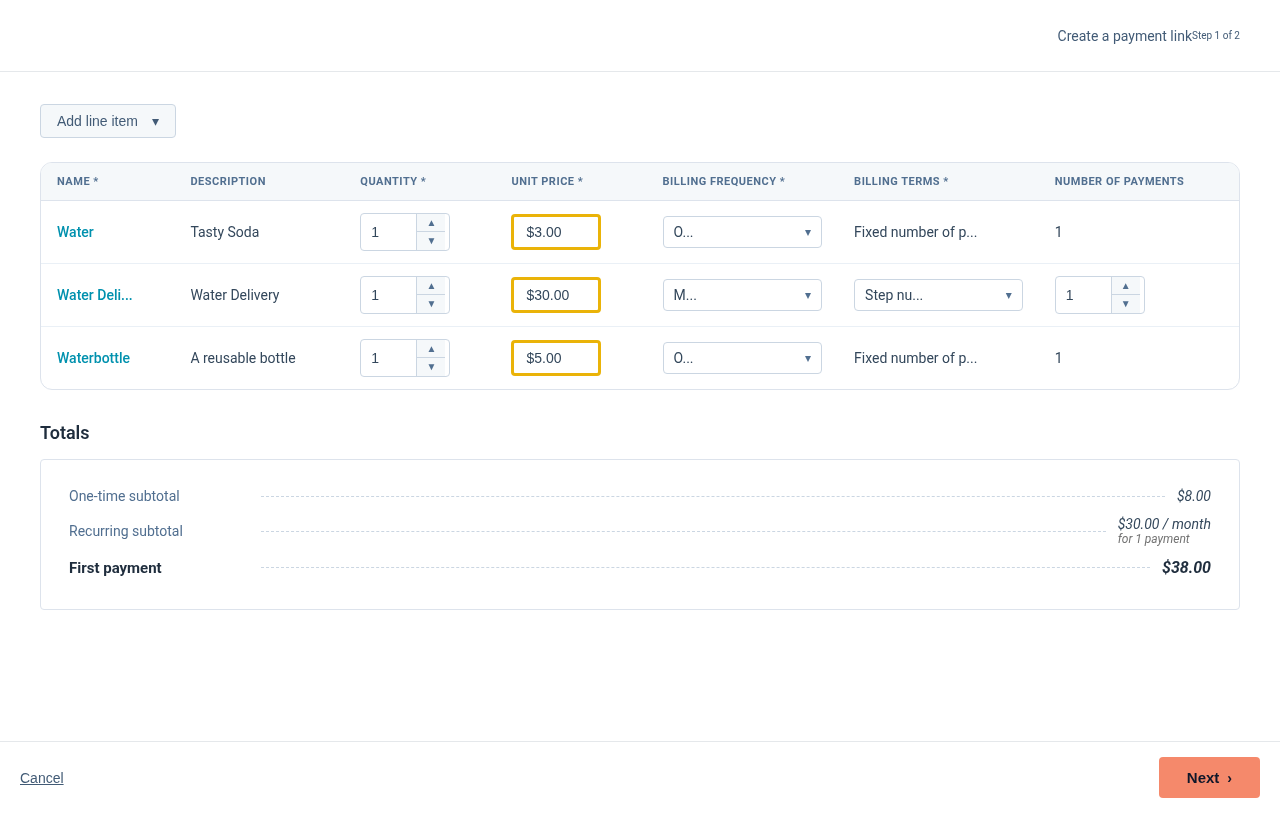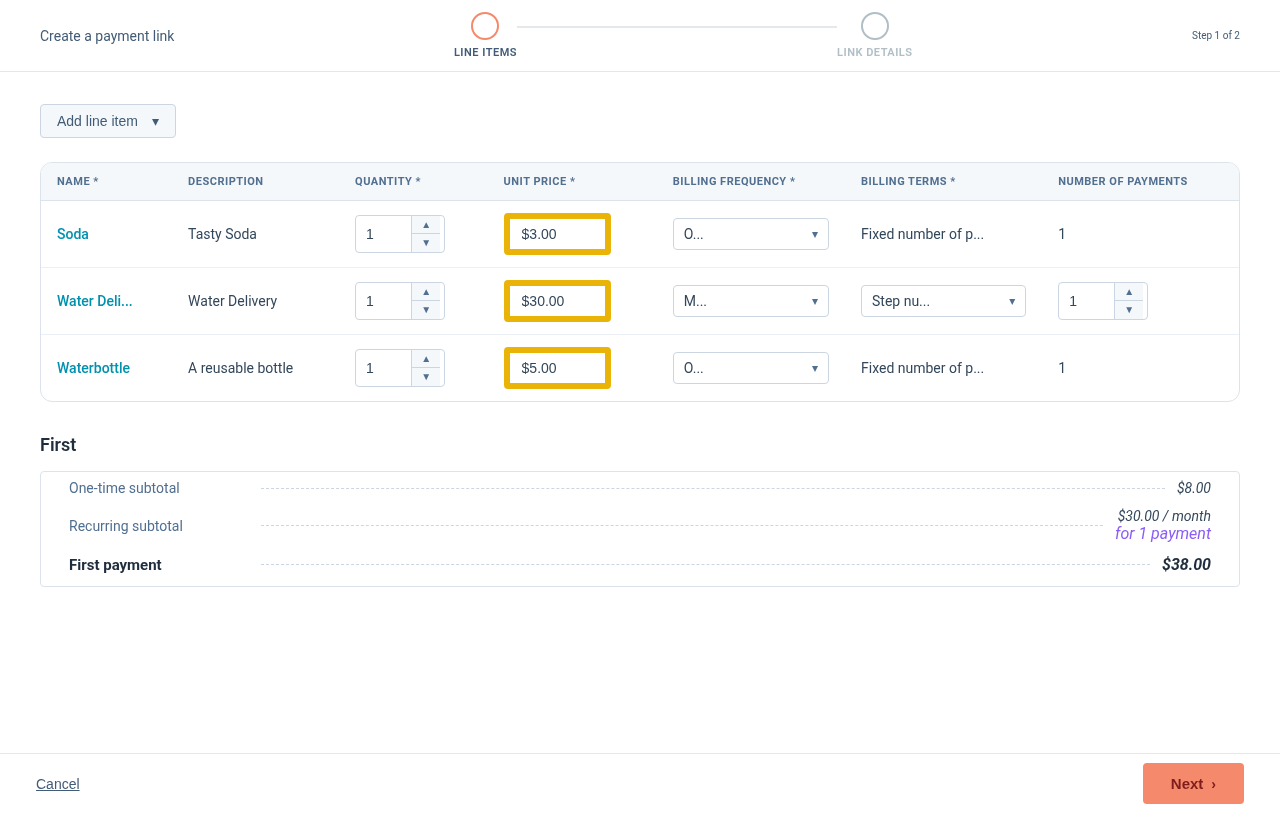--- a/index.html
+++ b/index.html
@@ -182,26 +182,26 @@
       color: #516f90;
       font-size: 10px;
       line-height: 1;
     }
     .qty-spin-btn:first-child {
       border-bottom: 1px solid #cbd6e2;
     }
 
     
     .price-input {
-      border: 6px solid #eab308;
+      border: 3px solid #eab308;
       border-radius: 4px;
       padding: 7px 12px;
       font-size: 14px;
       color: #33475b;
-      width: 107px;
+      width: 90px;
       outline: none;
       background: #fff;
     }
 
     
     .dropdown-select {
       display: flex;
       align-items: center;
       justify-content: space-between;
       border: 1px solid #cbd6e2;
@@ -250,21 +250,21 @@
     }
     .totals-title {
       font-size: 18px;
       font-weight: 600;
       color: #1f2d3d;
       margin-bottom: 16px;
     }
     .totals-box {
       border: 1px solid #dde3ec;
       border-radius: 4px;
-      padding: 8px 28px;
+      padding: 28px 28px;
     }
     .totals-row {
       display: flex;
       align-items: center;
       margin-bottom: 12px;
     }
     .totals-row:last-child { margin-bottom: 4px; }
     .totals-label {
       width: 180px;
       font-size: 14px;
@@ -285,86 +285,75 @@
       font-size: 14px;
       color: #33475b;
       text-align: right;
     }
     .totals-value.bold {
       font-weight: 700;
       color: #1f2d3d;
       font-size: 16px;
     }
     .totals-sub {
-      font-size: 16px;
-      color: #8b5cf6;
-      text-align: center;
+      font-size: 12px;
+      color: #737373;
+      text-align: left;
     }
     .totals-value-col {
       text-align: right;
       font-style: italic;
     }
 
     
     .footer {
       position: fixed;
       bottom: 0;
       left: 0;
       right: 0;
-      height: 60px;
+      height: 72px;
       background: #fff;
       border-top: 1px solid #e5e8eb;
       display: flex;
       align-items: center;
       justify-content: space-between;
-      padding: 0 36px;
+      padding: 0 20px;
     }
     .cancel-btn {
       background: none;
       border: none;
       color: #425b76;
       font-size: 14px;
       cursor: pointer;
       text-decoration: underline;
       padding: 0;
     }
     .next-btn {
       display: flex;
       align-items: center;
       gap: 8px;
       padding: 12px 28px;
       background: #f5896b;
       border: none;
       border-radius: 4px;
-      color: #7f1d1d;
+      color: #0f172a;
       font-size: 15px;
       font-weight: 600;
       cursor: pointer;
     }
     .next-icon {
       font-size: 14px;
     }
   </style>
 </head>
 <body>
 
 <div class="header">
   <span class="header-title">Create a payment link</span>
 
-  <div class="stepper">
-    <div class="step-item">
-      <div class="step-circle active"></div>
-      <span class="step-label">LINE ITEMS</span>
-    </div>
-    <div class="step-connector"></div>
-    <div class="step-item">
-      <div class="step-circle inactive"></div>
-      <span class="step-label inactive-label">LINK DETAILS</span>
-    </div>
-  </div>
 
   <span class="step-indicator">Step 1 of 2</span>
 </div>
 
 <div class="main">
 
   <div class="section-header">
     <button class="add-line-btn">
       <span>Add line item</span>
       <span>▾</span>
@@ -379,21 +368,21 @@
           <th>DESCRIPTION</th>
           <th>QUANTITY *</th>
           <th>UNIT PRICE *</th>
           <th>BILLING FREQUENCY *</th>
           <th>BILLING TERMS *</th>
           <th>NUMBER OF PAYMENTS</th>
         </tr>
       </thead>
       <tbody id="table-body">
       <tr>
-            <td><a class="item-link" href="#">Soda</a></td>
+            <td><a class="item-link" href="#">Water</a></td>
             <td>Tasty Soda</td>
             <td>
     <div class="qty-wrapper">
       <input class="qty-input" type="text" value="1" style="">
       <div class="qty-spinners">
         <button class="qty-spin-btn">▲</button>
         <button class="qty-spin-btn">▼</button>
       </div>
     </div>
   </td>
@@ -462,21 +451,21 @@
     </div>
   </td>
             <td>Fixed number of p...</td>
             <td>1</td>
           </tr>
         </tbody>
     </table>
   </div>
 
   <div class="totals-section">
-    <h2 class="totals-title">First</h2>
+    <h2 class="totals-title">Totals</h2>
     <div class="totals-box" id="totals-box">
     <div class="totals-row">
           <span class="totals-label">One-time subtotal</span>
           <div class="totals-dots"></div>
           <div class="totals-value-col">
             <div class="totals-value">$8.00</div>
           </div>
         </div>
         <div class="totals-row">
           <span class="totals-label">Recurring subtotal</span>

